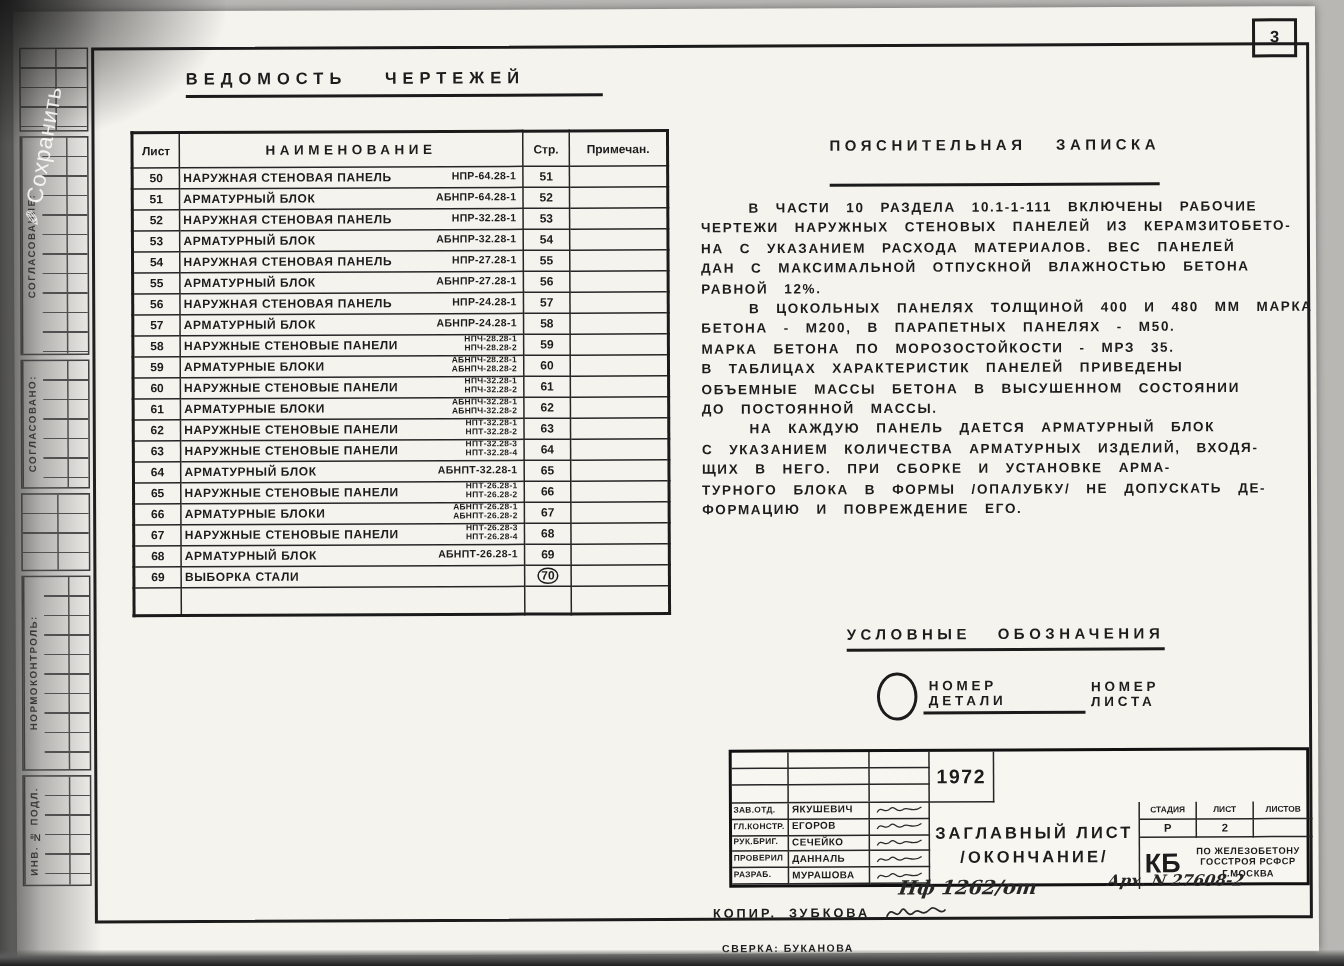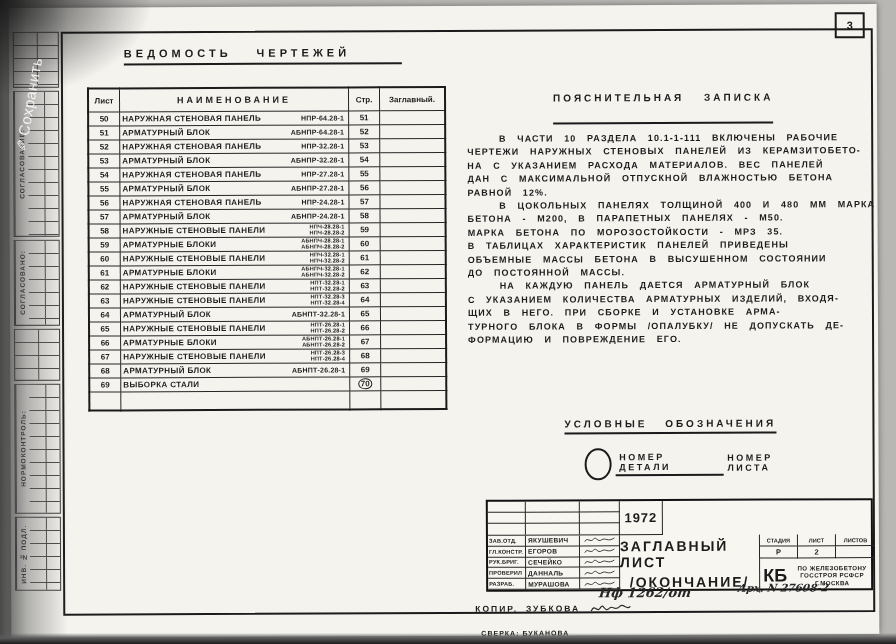--- a/index.html
+++ b/index.html
@@ -101,21 +101,21 @@
   .topwide .ref{margin-left:auto;margin-right:6px;font-size:9.5px;letter-spacing:1px;}
   .staff{left:0;top:34px;width:132px;height:54px;
     display:grid;grid-template-columns:38px 54px 40px;grid-auto-rows:10.8px;border-right:1px solid #262626;}
   .staff .cell{border-right:1px solid #262626;border-bottom:1px solid #262626;overflow:hidden;white-space:nowrap;
     display:flex;align-items:center;}
   .staff .cell.role{font-size:5.6px;font-weight:bold;letter-spacing:.2px;padding-left:1px;}
   .staff .cell.name{font-size:6.6px;font-weight:bold;letter-spacing:.3px;padding-left:2px;}
   .staff .cell.sig{border-right:none;justify-content:center;}
   .midtitle{left:132px;top:34px;width:140px;height:58px;border-right:1px solid #262626;
     display:flex;flex-direction:column;align-items:center;justify-content:center;gap:4px;
-    font-size:14px;font-weight:bold;letter-spacing:2px;}
+    font-size:11px;font-weight:bold;letter-spacing:2px;}
   .stagehdr{left:272px;top:34px;width:115px;height:12px;display:grid;grid-template-columns:38px 38px 39px;}
   .stagehdr div,.stageval div{border-right:1px solid #262626;border-bottom:1px solid #262626;
     font-size:5.6px;font-weight:bold;display:flex;align-items:center;justify-content:center;overflow:hidden;}
   .stagehdr div:last-child,.stageval div:last-child{border-right:none;}
   .stageval{left:272px;top:46px;width:115px;height:12px;display:grid;grid-template-columns:38px 38px 39px;}
   .stageval div{font-size:7.5px;}
   .org{left:272px;top:58px;width:115px;height:34px;display:flex;align-items:center;}
   .org .abbr{font-size:18px;font-weight:bold;letter-spacing:0;margin:0 2px 0 3px;}
   .org .lines{flex:1;text-align:center;}
   .org .lines div{font-size:6.2px;font-weight:bold;letter-spacing:.4px;line-height:7.6px;white-space:nowrap;}
@@ -179,21 +179,21 @@
   </div>
 
   <div class="ltitle caps">Ведомость чертежей</div>
 
   <table class="dtable">
     <thead>
       <tr>
         <th class="c-sheet">Лист</th>
         <th class="c-name h-name caps">Наименование</th>
         <th class="c-page">Стр.</th>
-        <th class="c-note">Заглавный.</th>
+        <th class="c-note">Примечан.</th>
       </tr>
     </thead>
     <tbody>
         <tr>
           <td class="c-sheet">50</td>
           <td class="c-name">
             <div class="namecell">
               <span class="nm caps">Наружная стеновая панель</span>
               <span class="code">НПР-64.28-1</span>
             </div>

